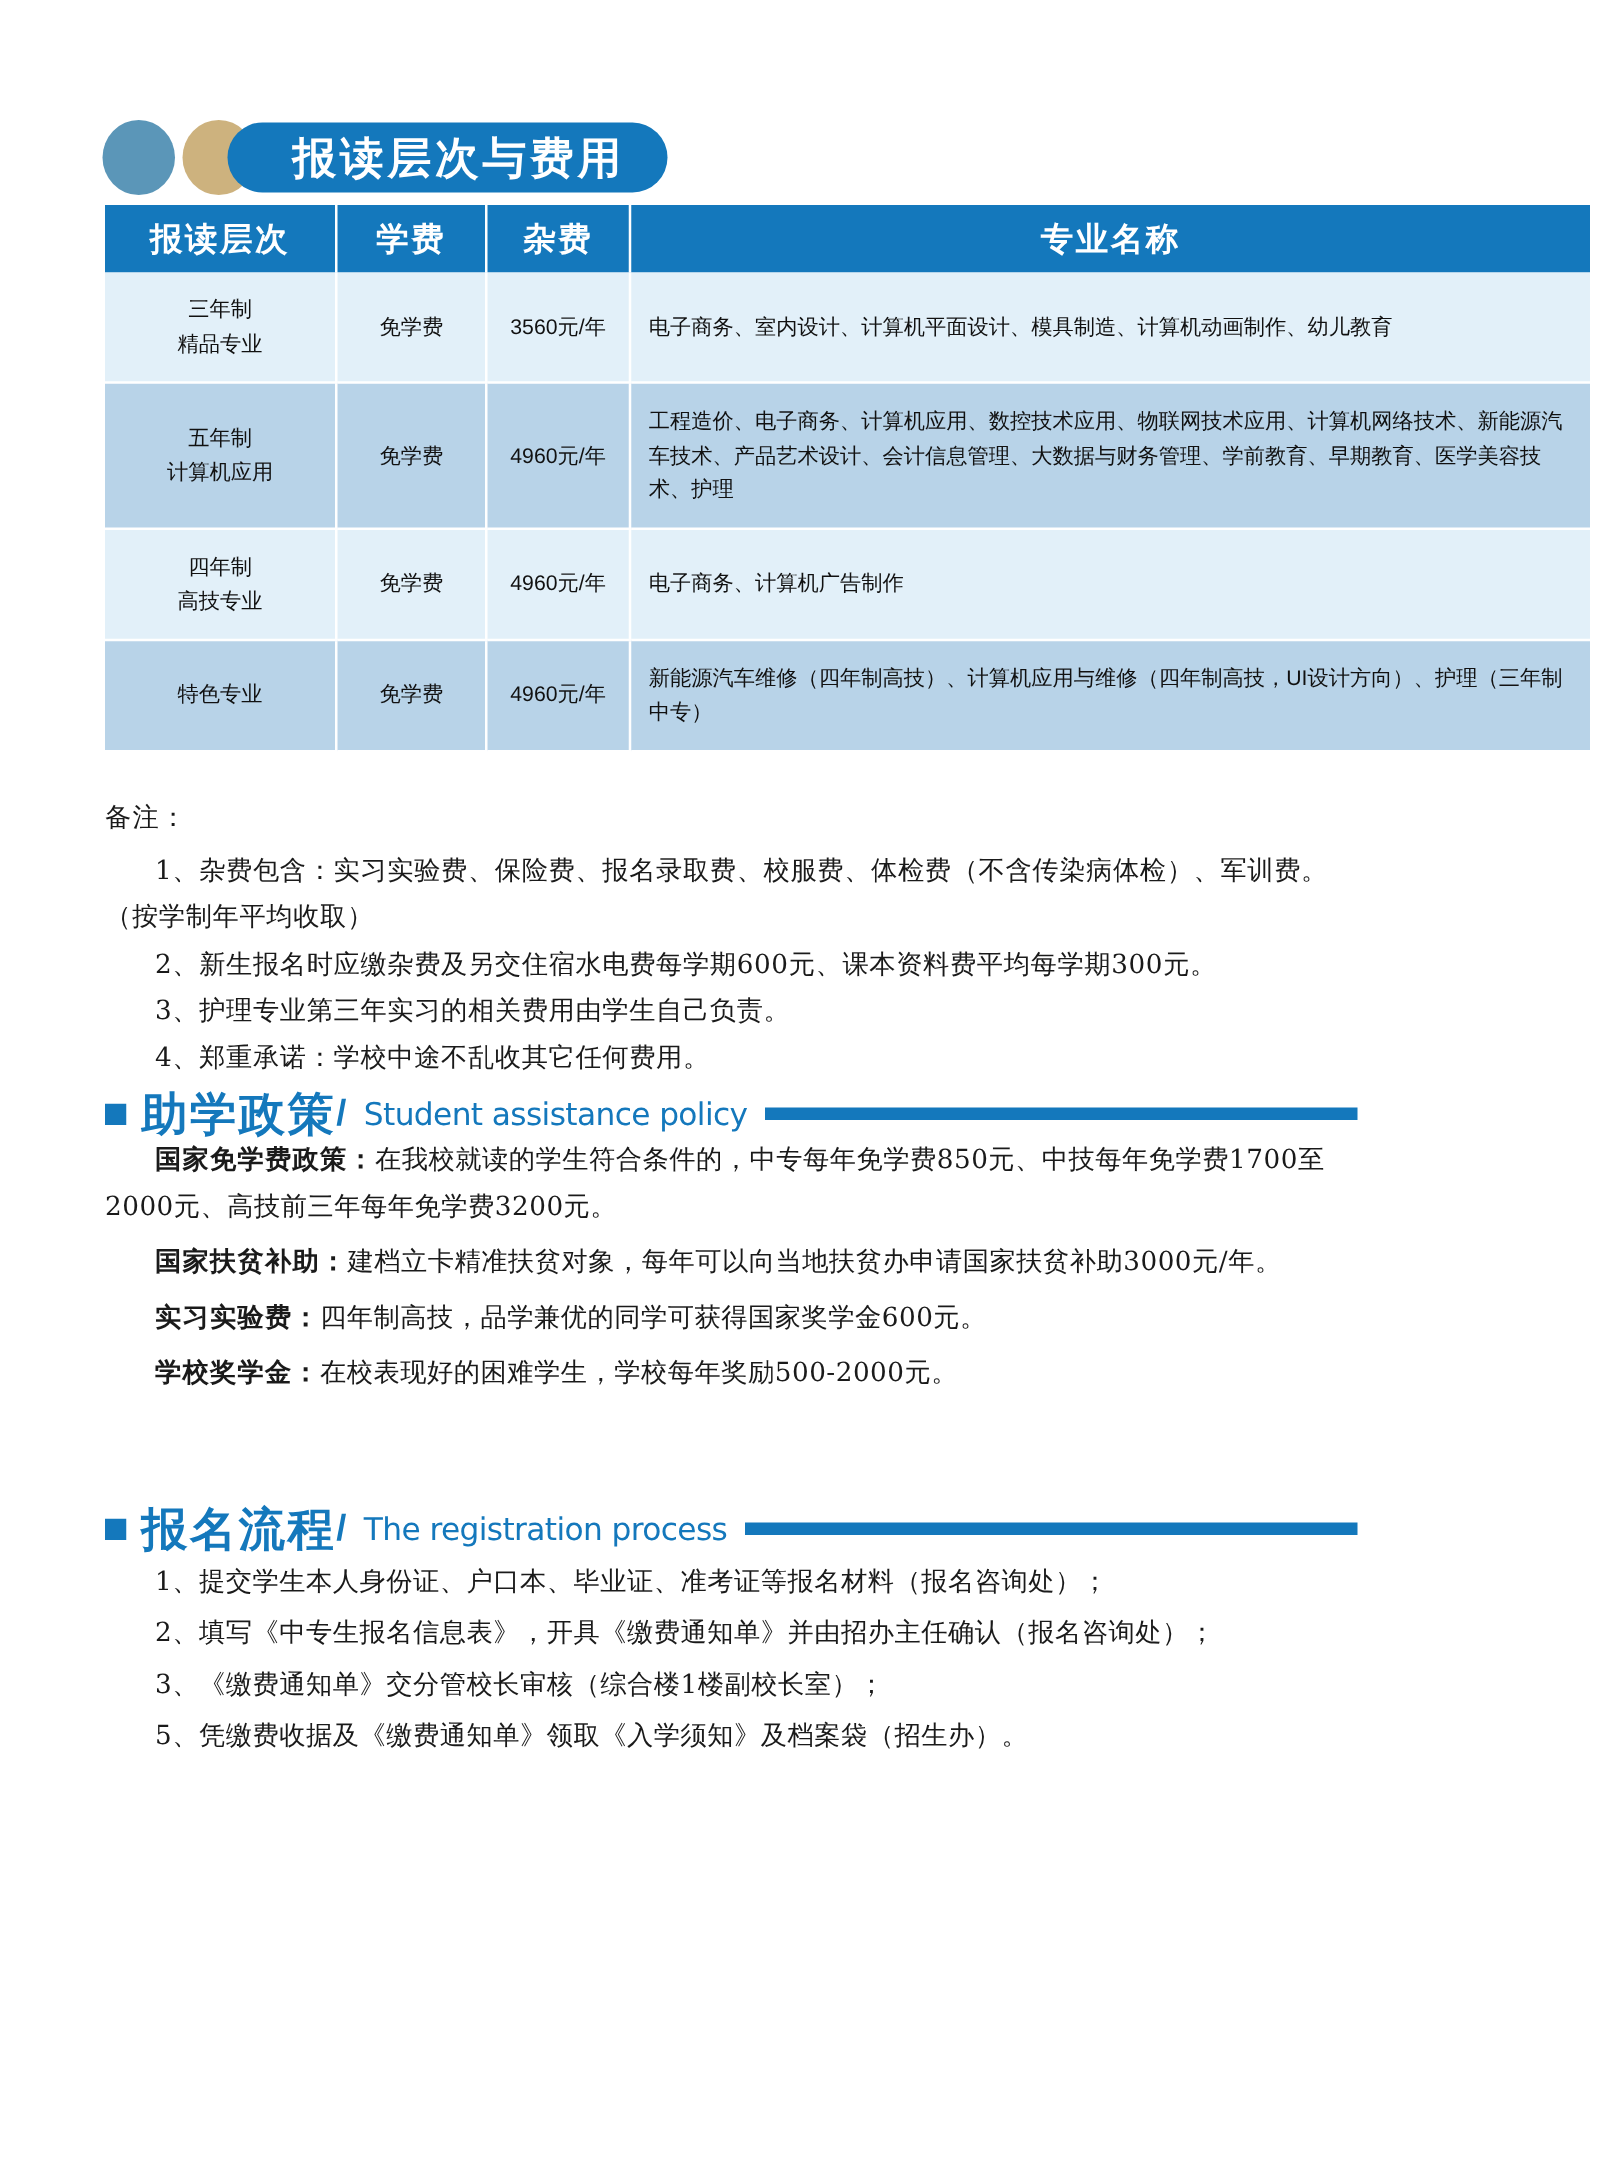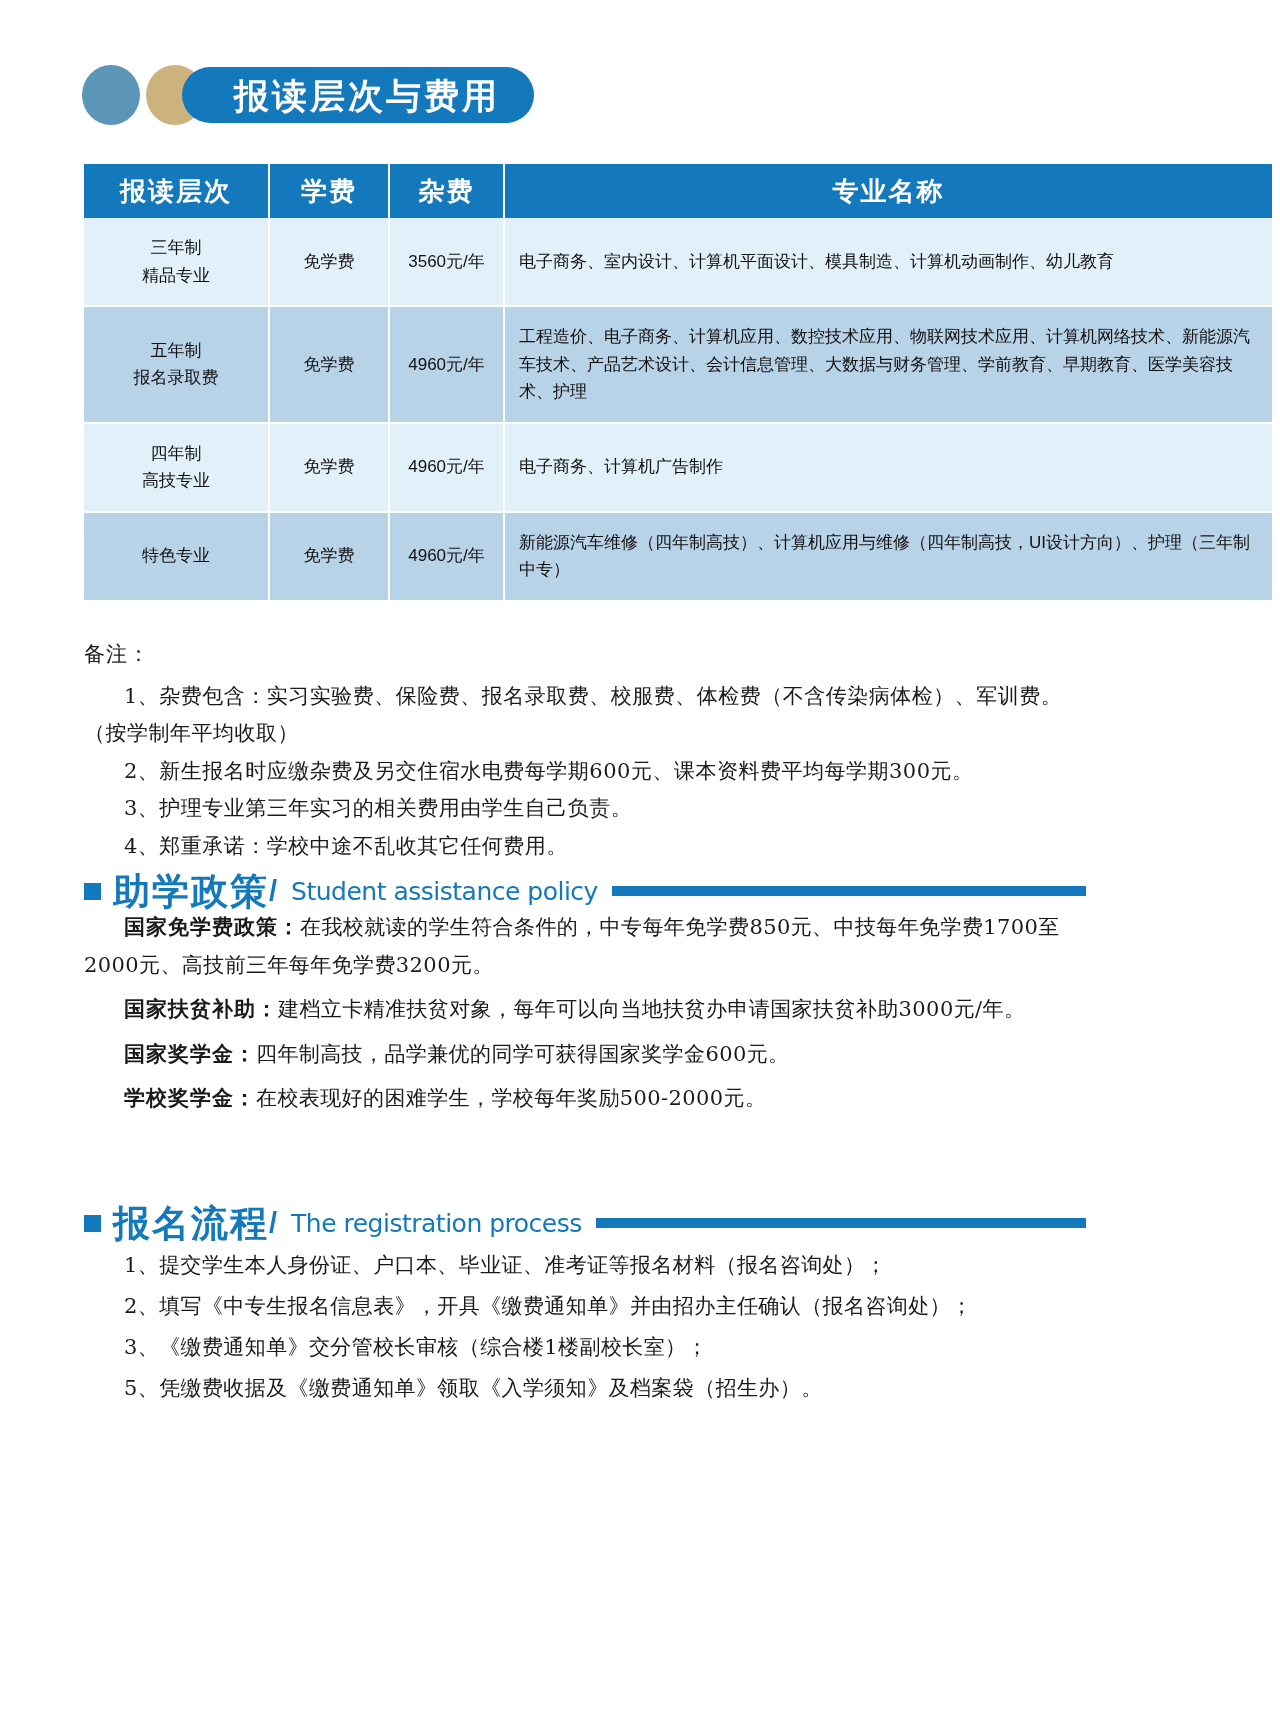--- a/index.html
+++ b/index.html
@@ -15,21 +15,21 @@
     position: relative;
     width: 1280px;
     height: 1731px;
     padding: 0;
   }
 
   
   .header {
     position: absolute;
     left: 82px;
-    top: 64px;
+    top: 95px;
     height: 62px;
     display: flex;
     align-items: center;
   }
   .dot {
     width: 58px;
     height: 60px;
     border-radius: 50%;
     flex: 0 0 auto;
   }
@@ -220,21 +220,21 @@
     <tbody>
       <tr class="row-light">
         <td class="cell-center">三年制
 精品专业</td>
         <td class="cell-center">免学费</td>
         <td class="cell-center">3560元/年</td>
         <td class="cell-major">电子商务、室内设计、计算机平面设计、模具制造、计算机动画制作、幼儿教育</td>
       </tr>
       <tr class="row-dark">
         <td class="cell-center">五年制
-报名录取费</td>
+计算机应用</td>
         <td class="cell-center">免学费</td>
         <td class="cell-center">4960元/年</td>
         <td class="cell-major">工程造价、电子商务、计算机应用、数控技术应用、物联网技术应用、计算机网络技术、新能源汽车技术、产品艺术设计、会计信息管理、大数据与财务管理、学前教育、早期教育、医学美容技术、护理</td>
       </tr>
       <tr class="row-light">
         <td class="cell-center">四年制
 高技专业</td>
         <td class="cell-center">免学费</td>
         <td class="cell-center">4960元/年</td>
         <td class="cell-major">电子商务、计算机广告制作</td>
@@ -265,21 +265,21 @@
   </div>
 
   <div class="policy-body" style="top:908px;">
     <p class="policy-item">
       <span class="lead">国家免学费政策：</span><span>在我校就读的学生符合条件的，中专每年免学费850元、中技每年免学费1700至2000元、高技前三年每年免学费3200元。</span>
     </p>
     <p class="policy-item">
       <span class="lead">国家扶贫补助：</span><span>建档立卡精准扶贫对象，每年可以向当地扶贫办申请国家扶贫补助3000元/年。</span>
     </p>
     <p class="policy-item">
-      <span class="lead">国家奖学金：</span><span>四年制高技，品学兼优的同学可获得国家奖学金600元。</span>
+      <span class="lead">实习实验费：</span><span>四年制高技，品学兼优的同学可获得国家奖学金600元。</span>
     </p>
     <p class="policy-item">
       <span class="lead">学校奖学金：</span><span>在校表现好的困难学生，学校每年奖励500-2000元。</span>
     </p>
   </div>
 
   <div class="sec-head" style="top:1205px;">
     <div class="sec-square"></div>
     <span class="sec-cn">报名流程</span>
     <span class="sec-slash">/</span>

